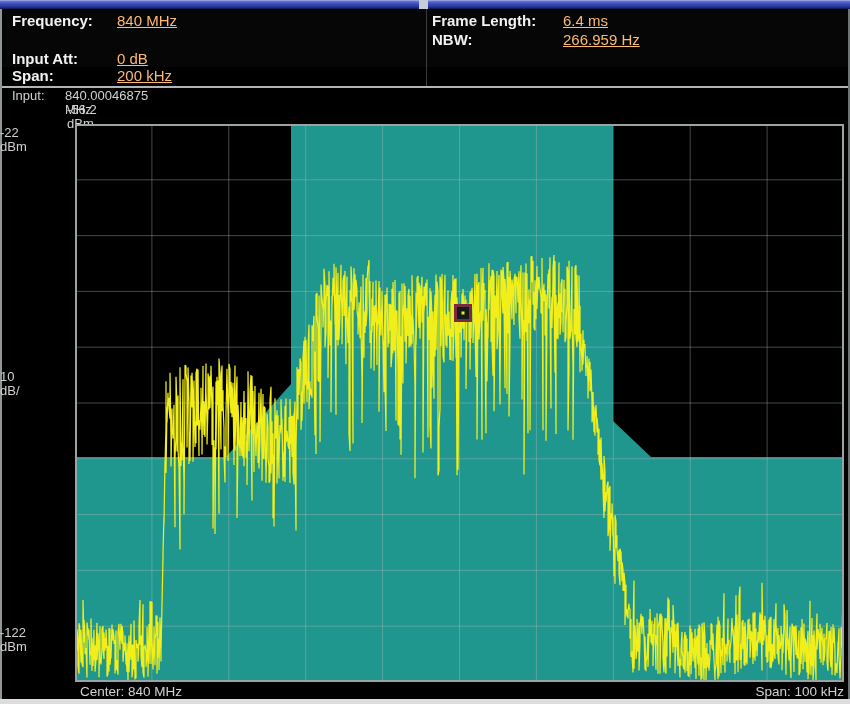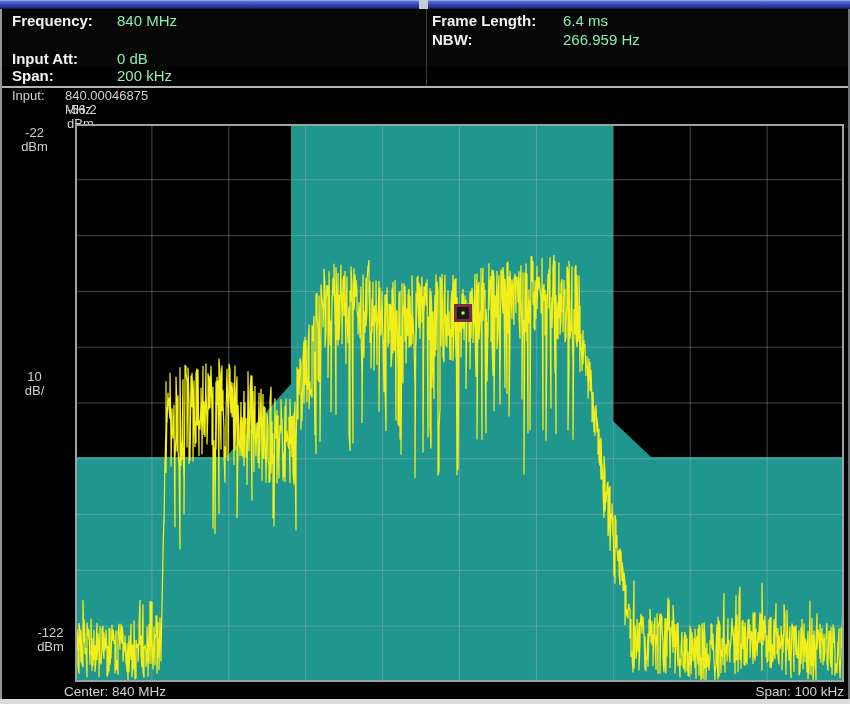--- a/index.html
+++ b/index.html
@@ -10,37 +10,37 @@
   }
   
   .titlebar{position:absolute;left:0;top:0;width:850px;height:9px;
     background:linear-gradient(#aab6e8 0%,#5a6cd0 18%,#3a4cb4 45%,#27359a 75%,#10154a 100%);}
   .titlebar-gap{position:absolute;left:419px;top:0;width:9px;height:9px;background:#c6ccd8;}
   
   .header{position:absolute;left:0;top:9px;width:850px;height:58px;background:#060606;}
   .hdr-divider{position:absolute;left:426px;top:9px;width:1px;height:78px;background:#3c3c3c;}
   .hdr-row{position:absolute;height:19px;line-height:19px;font-size:15px;white-space:nowrap;}
   .hdr-label{font-weight:bold;color:#f2f2f2;}
-  .hdr-value{color:#86efac;position:absolute;}
+  .hdr-value{color:#fdba74;position:absolute;text-decoration:underline;}
   .hdr-bottom-line{position:absolute;left:0;top:86px;width:850px;height:2px;background:#b0b6b6;}
   .side-border-left{position:absolute;left:0;top:9px;width:2px;height:695px;background:#8f9797;}
   .side-border-right{position:absolute;right:0;top:9px;width:2px;height:695px;background:#6e7474;}
   
   .marker-readout{position:absolute;left:12px;top:89px;font-size:13px;color:#d2d2d2;line-height:14px;}
   .marker-freq{position:absolute;left:53px;top:0;}
   .marker-ampl{position:absolute;left:55px;top:14px;}
   
-  .axis-block{position:absolute;left:0;width:69px;text-align:center;
+  .axis-block{position:absolute;left:0;width:69px;text-align:left;
     font-size:13px;line-height:14px;color:#d0d0d0;white-space:nowrap;}
   
   .plot{position:absolute;left:75px;top:124px;width:769px;height:558px;background:#000;}
   .plot svg{display:block;}
   
   .footer-label{position:absolute;top:684px;font-size:13.5px;color:#d2d2d2;line-height:15px;white-space:nowrap;}
-  .footer-center{left:64px;}
+  .footer-center{left:80px;}
   .footer-span{right:6px;}
   .bottom-strip{position:absolute;left:0;top:699px;width:850px;height:5px;background:#dcdcdc;}
 </style>
 </head>
 <body>
 
 <div id="screen">
 
   <div class="titlebar"></div>
   <div class="titlebar-gap"></div>
@@ -79,21 +79,21 @@
   </div>
 
   <div class="axis-block" style="top:126px;">
     <div>-22</div>
     <div>dBm</div>
   </div>
   <div class="axis-block" style="top:370px;">
     <div>10</div>
     <div>dB/</div>
   </div>
-  <div class="axis-block" style="top:626px;padding-left:16px;">
+  <div class="axis-block" style="top:626px;">
     <div>-122</div>
     <div>dBm</div>
   </div>
 
   <div class="plot">
     <svg id="plot-svg" width="769" height="558" viewBox="0 0 769 558" preserveAspectRatio="none">
         <rect x="0" y="0" width="769" height="558" fill="#000000"></rect>
         <polygon points="0,333 151,333 216,260 216,0 538,0 538,297 576,333 769,333 769,558 0,558" fill="#1f968e"></polygon>
         <g stroke="rgba(185,190,190,0.38)" stroke-width="1">
           <line x1="76.9" y1="0" x2="76.9" y2="558"></line>

